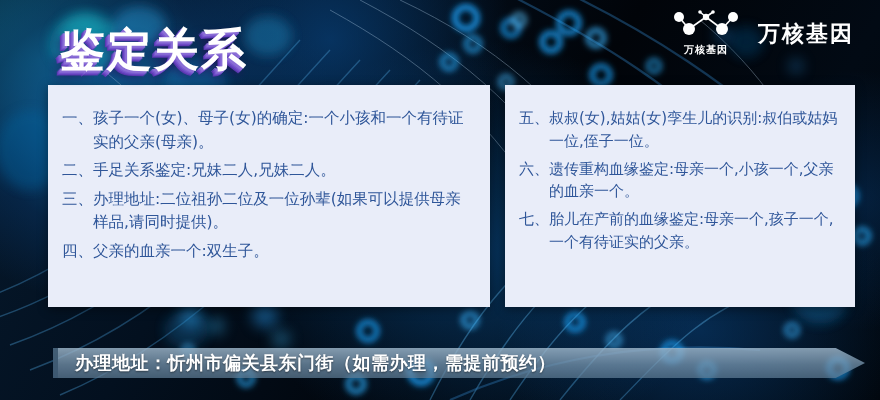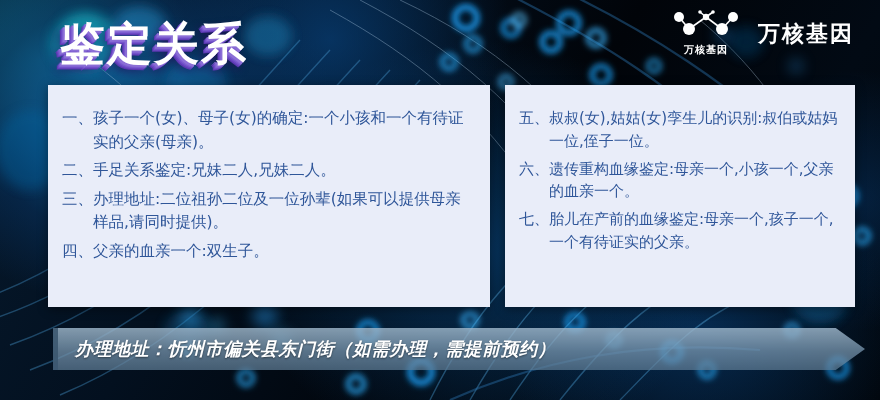--- a/index.html
+++ b/index.html
@@ -30,21 +30,21 @@
       radial-gradient(ellipse 280px 220px at 700px 330px, rgba(10,75,140,.5) 0%, rgba(0,0,0,0) 72%),
       radial-gradient(ellipse 200px 180px at 860px 200px, rgba(8,60,115,.45) 0%, rgba(0,0,0,0) 72%),
       linear-gradient(120deg,#061a2e 0%,#03101f 30%,#010409 58%,#020a14 80%,#01070e 100%);
   }
   .bg svg{ position:absolute; inset:0; width:880px; height:400px; }
   
   .blob{ position:absolute; border-radius:50%; filter:blur(7px); }
 
   
   .title{
-    position:absolute; left:60px; top:14px;
+    position:absolute; left:60px; top:20px;
     font-family:"DejaVu Sans","Liberation Sans",sans-serif;
     font-size:45px; font-weight:bold; letter-spacing:2px;
     color:#ffffff;
     text-shadow:
       -2px 2px 0 #8b6ed6,
       -3px 3px 0 #7a59cf,
       -4px 4px 0 #6a47c3,
       -5px 5px 0 #5b38b0,
       -6px 6px 10px rgba(40,10,90,.85);
     white-space:nowrap;
@@ -94,24 +94,23 @@
     font-size:15.5px;
     line-height:1.52;
     margin-bottom:5px;
   }
   .panel-right .item{ font-size:15px; }
   .item-num{ flex:0 0 auto; white-space:nowrap; }
   .item-text{ flex:1 1 auto; }
 
   
   .ribbon{
-    position:absolute; left:53px; top:328px;
-    width:812px; height:42px;
+    position:absolute; left:53px; top:348px;
+    width:812px; height:30px;
     z-index:6;
-    font-style:italic;
   }
   .ribbon-shape{
     position:absolute; inset:0;
     background:linear-gradient(180deg, rgba(160,185,205,.82) 0%, rgba(120,150,175,.74) 55%, rgba(95,125,150,.72) 100%);
     clip-path:polygon(0 0, 96.4% 0, 100% 50%, 96.4% 100%, 0 100%);
   }
   .ribbon-edge{
     position:absolute; left:0; top:0; width:5px; height:100%;
     background:rgba(60,88,112,.9);
   }

